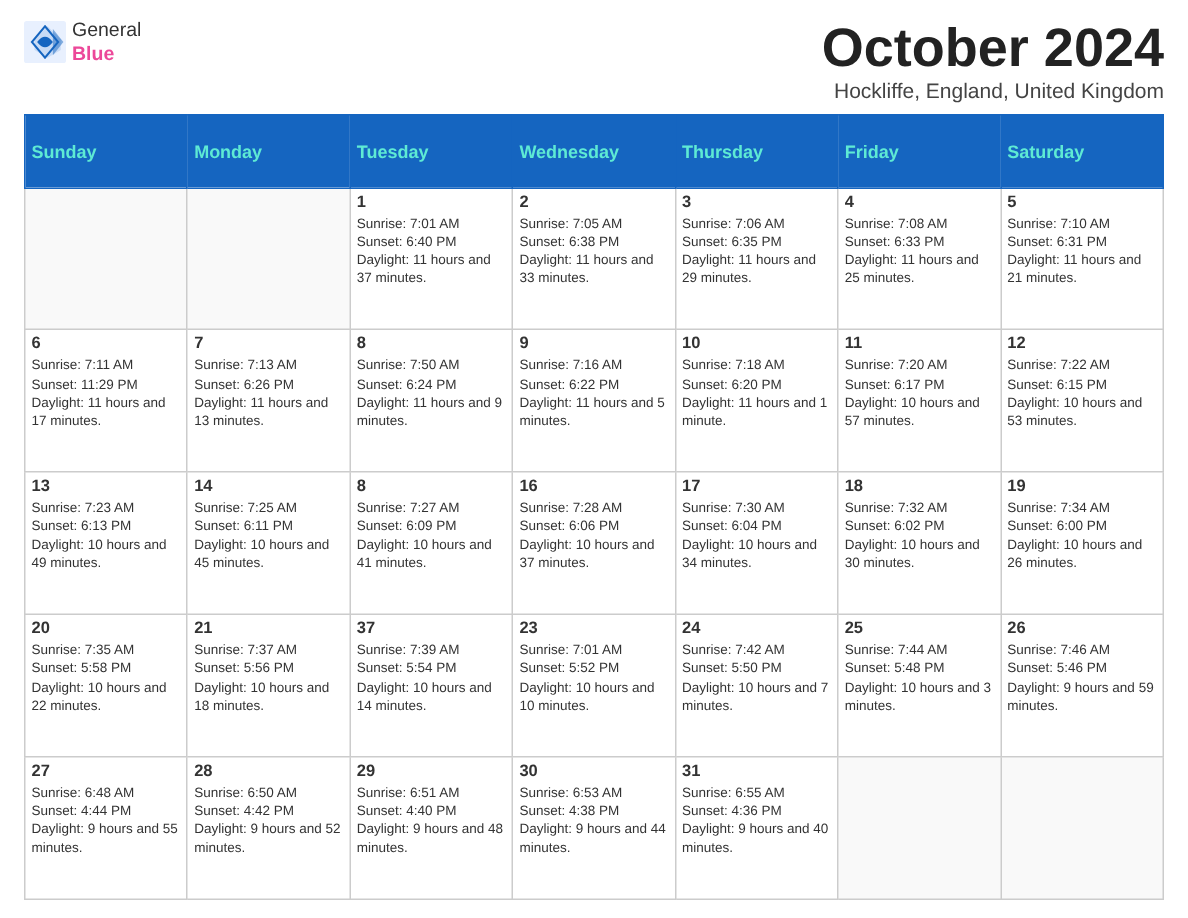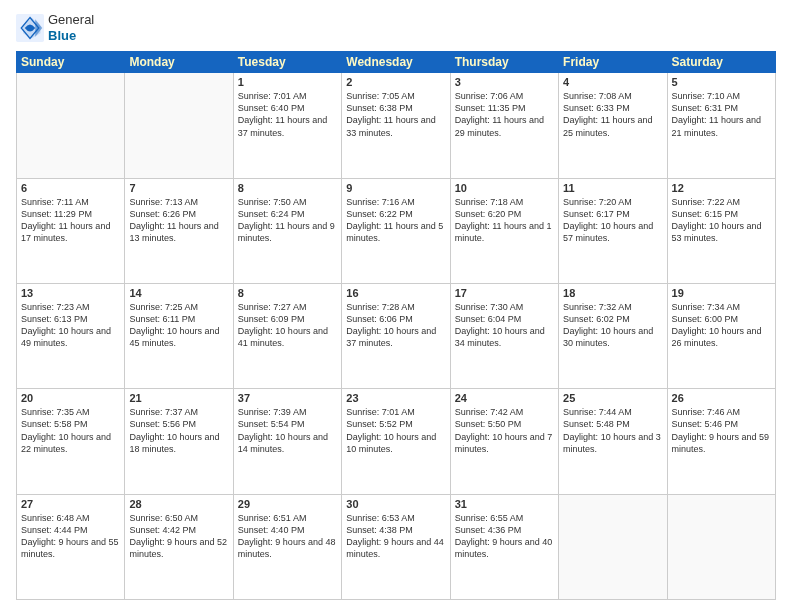--- a/index.html
+++ b/index.html
@@ -30,21 +30,21 @@
     }
     .logo-text {
       font-size: 13px;
       line-height: 1.2;
       color: #333;
     }
     .logo-text span {
       display: block;
     }
     .logo-text .general { color: #333; font-weight: normal; }
-    .logo-text .blue { color: #0369a1; font-weight: bold; }
+    .logo-text .blue { color: #ec4899; font-weight: bold; }
     .logo-icon {
       width: 28px;
       height: 28px;
     }
     .title-block {
       text-align: right;
     }
     .month-title {
       font-size: 36px;
       font-weight: bold;
@@ -57,24 +57,24 @@
     }
     .calendar {
       flex: 1;
       border: 1px solid #ccc;
       border-collapse: collapse;
       width: 100%;
       table-layout: fixed;
     }
     .calendar th {
       background: #1565c0;
-      color: #fef9c3;
+      color: #5eead4;
       font-size: 12px;
       font-weight: bold;
-      padding: 3px 4px;
+      padding: 17px 4px;
       text-align: left;
       border: 1px solid #1565c0;
     }
     .calendar td {
       border: 1px solid #ccc;
       vertical-align: top;
       padding: 3px 4px;
       font-size: 9.5px;
       color: #333;
       width: calc(100% / 7);
@@ -111,20 +111,22 @@
         <polygon points="22,6 30,16 22,26" fill="#1565c0" opacity="0.5"></polygon>
         <polygon points="16,4 26,16 16,28 6,16" fill="none" stroke="#1565c0" stroke-width="1.5"></polygon>
         <path d="M10,16 Q16,8 22,16 Q16,24 10,16 Z" fill="#1565c0"></path>
       </svg>
       <div class="logo-text">
         <span class="general">General</span>
         <span class="blue">Blue</span>
       </div>
     </div>
     <div class="title-block">
+      <div class="month-title">October 2024</div>
+      <div class="location">Hockliffe, England, United Kingdom</div>
     </div>
   </div>
 
   <table class="calendar">
     <thead>
       <tr>
         <th>Sunday</th>
         <th>Monday</th>
         <th>Tuesday</th>
         <th>Wednesday</th>
@@ -145,21 +147,21 @@
           </td>
           <td>
             <span class="day-num">2</span>
             <div class="day-info">Sunrise: 7:05 AM
 Sunset: 6:38 PM
 Daylight: 11 hours and 33 minutes.</div>
           </td>
           <td>
             <span class="day-num">3</span>
             <div class="day-info">Sunrise: 7:06 AM
-Sunset: 11:35 PM
+Sunset: 6:35 PM
 Daylight: 11 hours and 29 minutes.</div>
           </td>
           <td>
             <span class="day-num">4</span>
             <div class="day-info">Sunrise: 7:08 AM
 Sunset: 6:33 PM
 Daylight: 11 hours and 25 minutes.</div>
           </td>
           <td>
             <span class="day-num">5</span>

